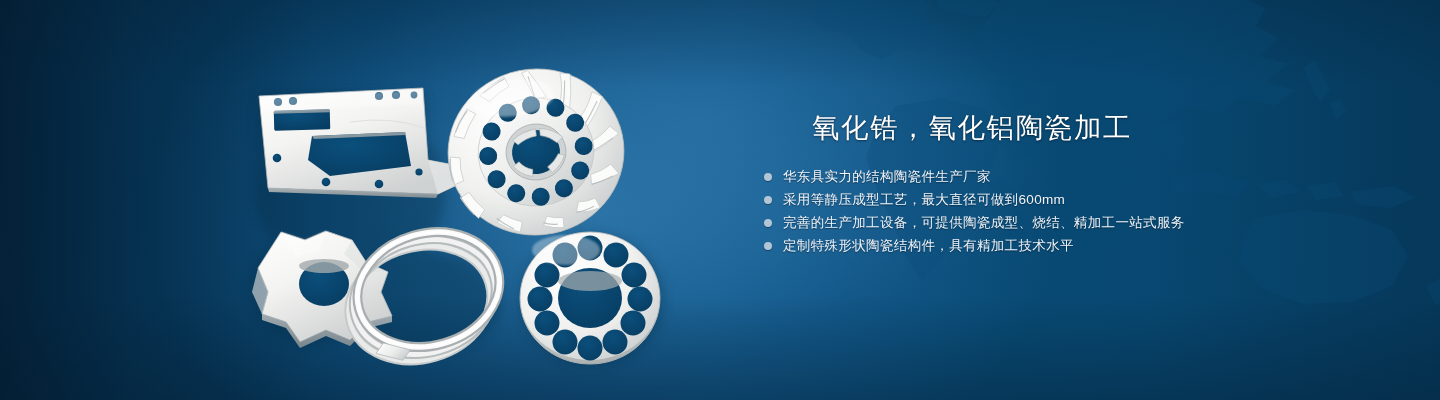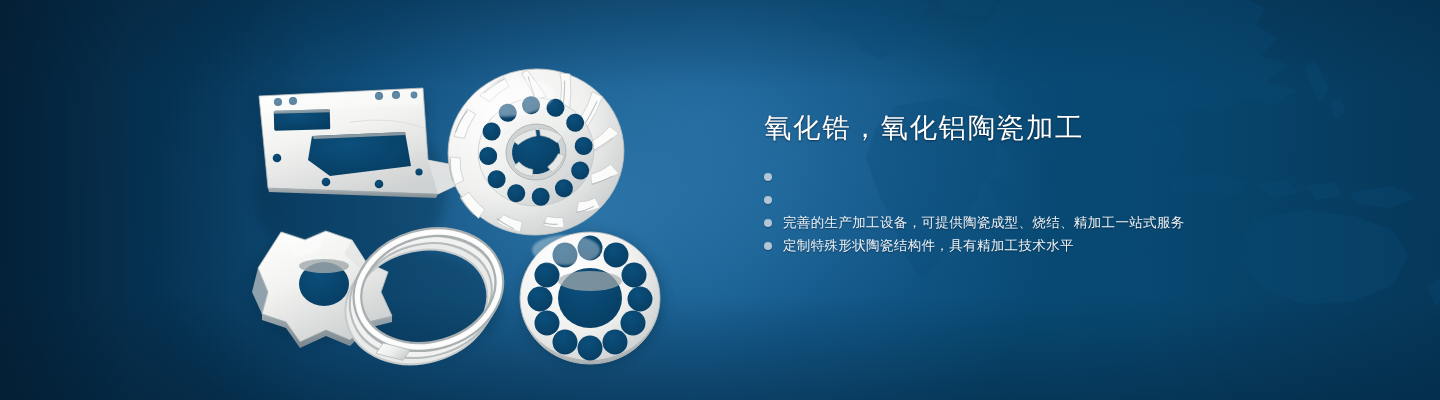--- a/index.html
+++ b/index.html
@@ -69,20 +69,21 @@
     width:600px;
   }
   .headline{
     font-size:27.5px;
     line-height:36px;
     letter-spacing:1.6px;
     color:#ffffff;
     font-weight:400;
     text-shadow:0 1px 2px rgba(0,20,40,.55), 0 0 1px rgba(0,0,0,.35);
     white-space:nowrap;
+    margin-left:48px;
   }
   .bullets{
     margin-top:20px;
     list-style:none;
   }
   .bullet{
     display:flex;
     align-items:center;
     height:22px;
     margin-bottom:1px;
@@ -351,23 +352,25 @@
     </svg>
   </div>
 
   <div class="copy">
 
     <div class="headline">氧化锆，氧化铝陶瓷加工</div>
 
     <ul class="bullets">
       <li class="bullet">
         <span class="dot"></span>
+        <span class="btext">华东具实力的结构陶瓷件生产厂家</span>
       </li>
       <li class="bullet">
         <span class="dot"></span>
+        <span class="btext">采用等静压成型工艺，最大直径可做到600mm</span>
       </li>
       <li class="bullet">
         <span class="dot"></span>
         <span class="btext">完善的生产加工设备，可提供陶瓷成型、烧结、精加工一站式服务</span>
       </li>
       <li class="bullet">
         <span class="dot"></span>
         <span class="btext">定制特殊形状陶瓷结构件，具有精加工技术水平</span>
       </li>
     </ul>

